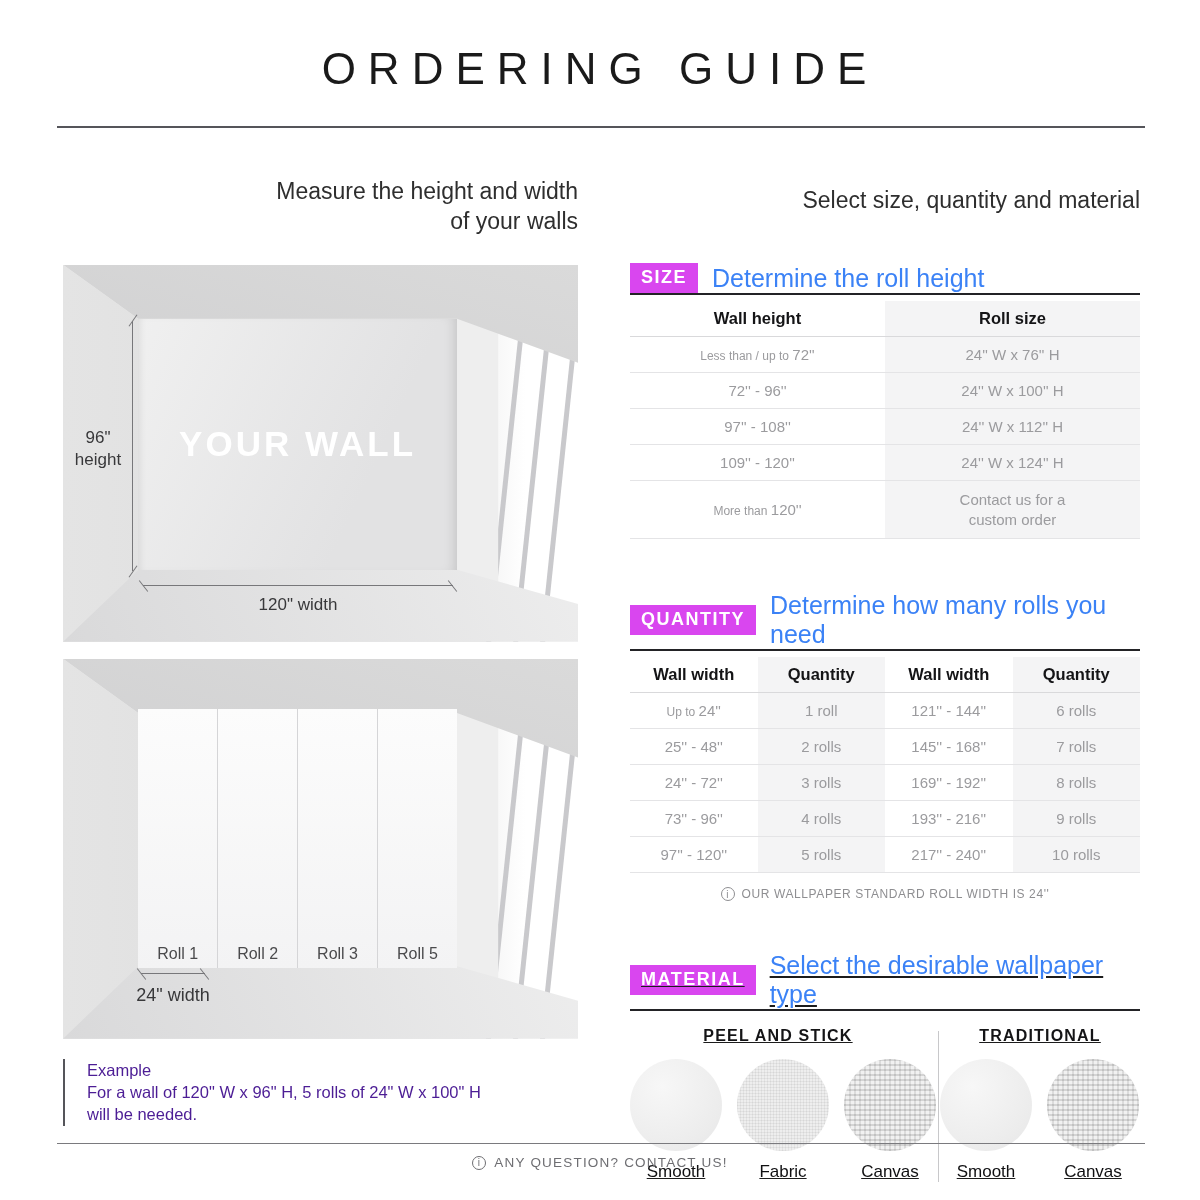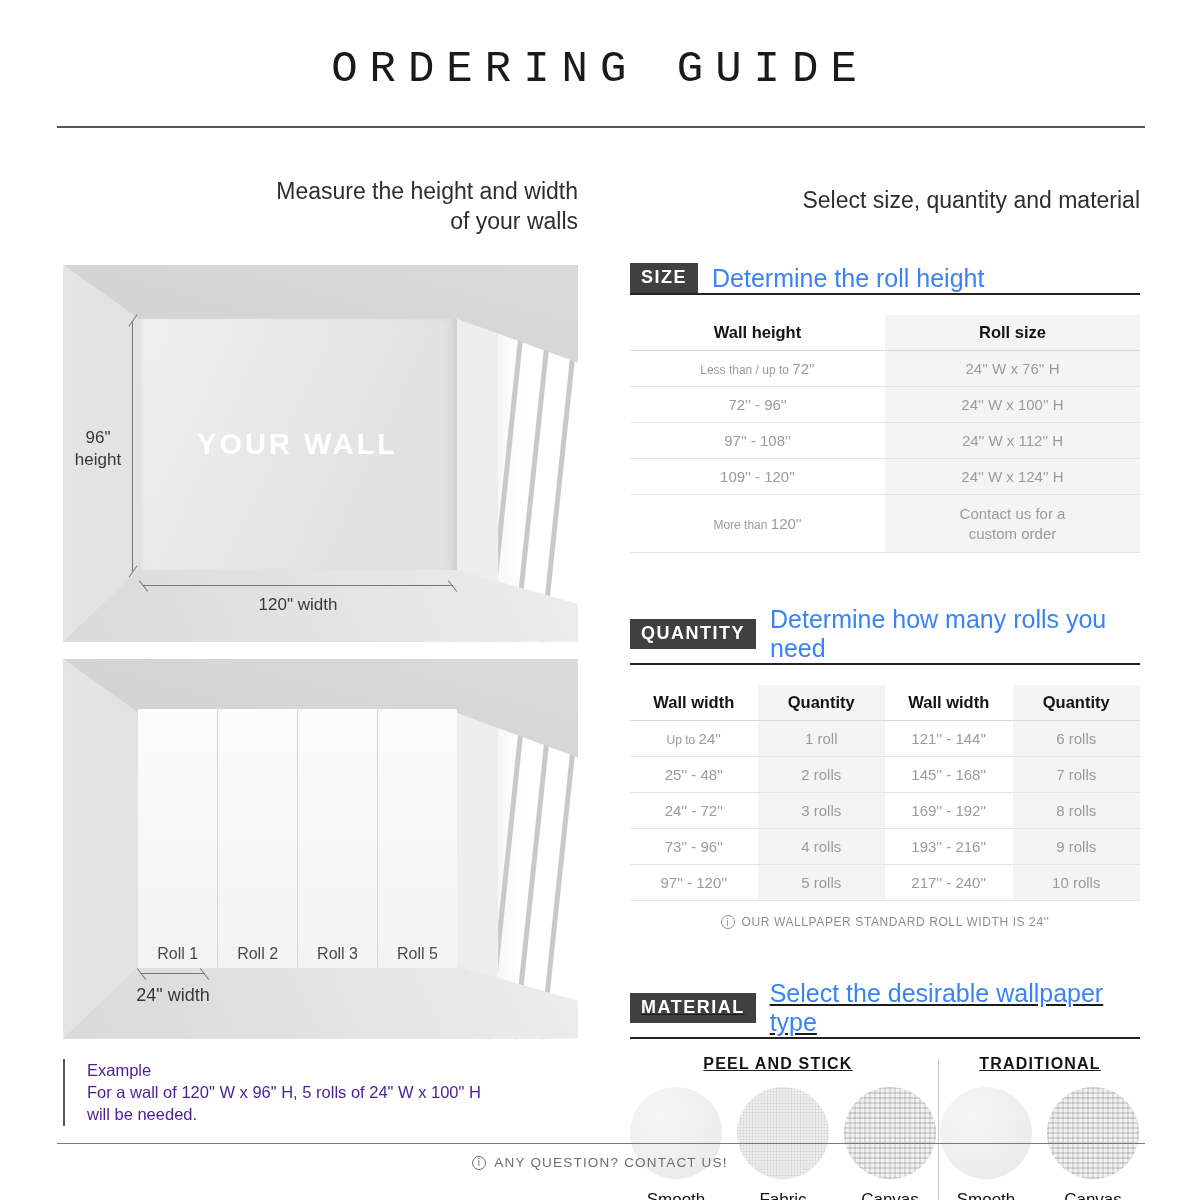--- a/index.html
+++ b/index.html
@@ -2,21 +2,21 @@
 <html><head>
 <meta charset="utf-8">
 <style>
   * { margin:0; padding:0; box-sizing:border-box; }
   html,body { width:1200px; height:1200px; background:#ffffff;
     font-family:"Liberation Sans","DejaVu Sans",sans-serif; color:#1c1c1c; overflow:hidden; }
   .page { position:relative; width:1200px; height:1200px; background:#fff; }
 
   
   .title { position:absolute; top:44px; left:0; width:100%; text-align:center;
-    font-size:44px; font-weight:400; letter-spacing:12px; color:#1a1a1a;font-family:Liberation Mono, monospace; }
+    font-size:44px; font-weight:400; letter-spacing:12px; color:#1a1a1a; }
   .top-rule { position:absolute; top:126px; left:57px; right:55px; height:2px; background:#55555a; }
 
   
   .left-col  { position:absolute; left:63px;  top:176px; width:515px; }
   .right-col { position:absolute; left:630px; top:185px; width:510px; }
   .col-heading { text-align:right; font-size:23px; color:#2e2e2e; line-height:1.32; }
 
   
   .room { position:relative; width:515px; height:377px; background:#e8e8e8; overflow:hidden; }
   .room-1 { margin-top:28px; }
@@ -33,21 +33,21 @@
   .rc-leftwall { position:absolute; inset:0;
     clip-path:polygon(0 0, 14.6% 14.3%, 14.6% 80.9%, 0 100%);
     background:linear-gradient(90deg,#e4e4e4,#d8d8d8); }
   .rc-floor { position:absolute; inset:0;
     clip-path:polygon(14.6% 80.9%, 76.5% 80.9%, 100% 90%, 100% 100%, 0 100%);
     background:linear-gradient(245deg,#f2f2f2,#d9d9da); }
   .rc-backwall { position:absolute; left:14.6%; top:14.3%; width:61.9%; height:66.6%;
     background:linear-gradient(115deg,#f0f0f0,#e2e2e3 70%);
     box-shadow:inset -10px 0 14px -10px rgba(0,0,0,.18), inset 10px 0 10px -10px rgba(0,0,0,.12);
     display:flex; align-items:center; justify-content:center; }
-  .your-wall { color:#ffffff; font-weight:700; font-size:29px; letter-spacing:3px; }
+  .your-wall { color:#ffffff; font-weight:700; font-size:35px; letter-spacing:3px; }
 
   .dim-v { position:absolute; left:69px; top:56px; width:1px; height:250px; background:#77777a; }
   .dim-v::before, .dim-v::after { content:""; position:absolute; left:-6px; width:14px; height:1px;
     background:#77777a; transform:rotate(-55deg); }
   .dim-v::before { top:-1px; } .dim-v::after { bottom:-1px; }
   .dim-v-label { position:absolute; left:2px; top:162px; width:66px; text-align:center;
     font-size:17px; color:#38383a; line-height:1.3; }
   .dim-h { position:absolute; background:#77777a; height:1px; }
   .dim-h::before, .dim-h::after { content:""; position:absolute; top:-6px; width:1px; height:14px;
     background:#77777a; transform:rotate(-38deg); }
@@ -64,28 +64,28 @@
   .panel:last-child { border-right:none; }
   .panel-label { position:absolute; bottom:5px; left:0; width:100%; text-align:center;
     font-size:16px; color:#4a4a4c; }
 
   
   .example { margin-top:20px; border-left:2px solid #55555a; padding-left:22px;
     font-size:16.5px; color:#4c1d95; line-height:1.35; }
 
   
   .section-head { display:flex; align-items:center; border-bottom:2px solid #232326; }
-  .badge { background:#404040; color:#fff; font-weight:700; font-size:18px;
+  .badge { background:#d946ef; color:#fff; font-weight:700; font-size:18px;
     letter-spacing:1.5px; padding:4px 11px 5px; }
   .section-title { margin-left:14px; font-size:25px; color:#3b82f6; }
   .sec-size { margin-top:48px; }
   .sec-qty  { margin-top:52px; }
   .sec-mat  { margin-top:50px;text-decoration:underline; }
 
-  table.tbl { width:100%; border-collapse:collapse; margin-top:20px; }
+  table.tbl { width:100%; border-collapse:collapse; margin-top:6px; }
   .tbl th { font-size:16.5px; font-weight:700; color:#141416; padding:8px 6px; text-align:center;
     border-bottom:1px solid #d9d9db; }
   .tbl td { font-size:15px; color:#9b9b9e; padding:9px 6px; text-align:center;
     border-bottom:1px solid #e4e4e6; }
   .tbl .alt { background:#f4f4f5; }
   .size-tbl th, .size-tbl td { width:50%; }
   .qty-tbl th, .qty-tbl td { width:25%; }
   .pre { font-size:12px; }
   .contact-cell { font-size:12.5px; line-height:1.3; padding:6px; }
   .wrapnarrow { display:inline-block; max-width:125px; }

